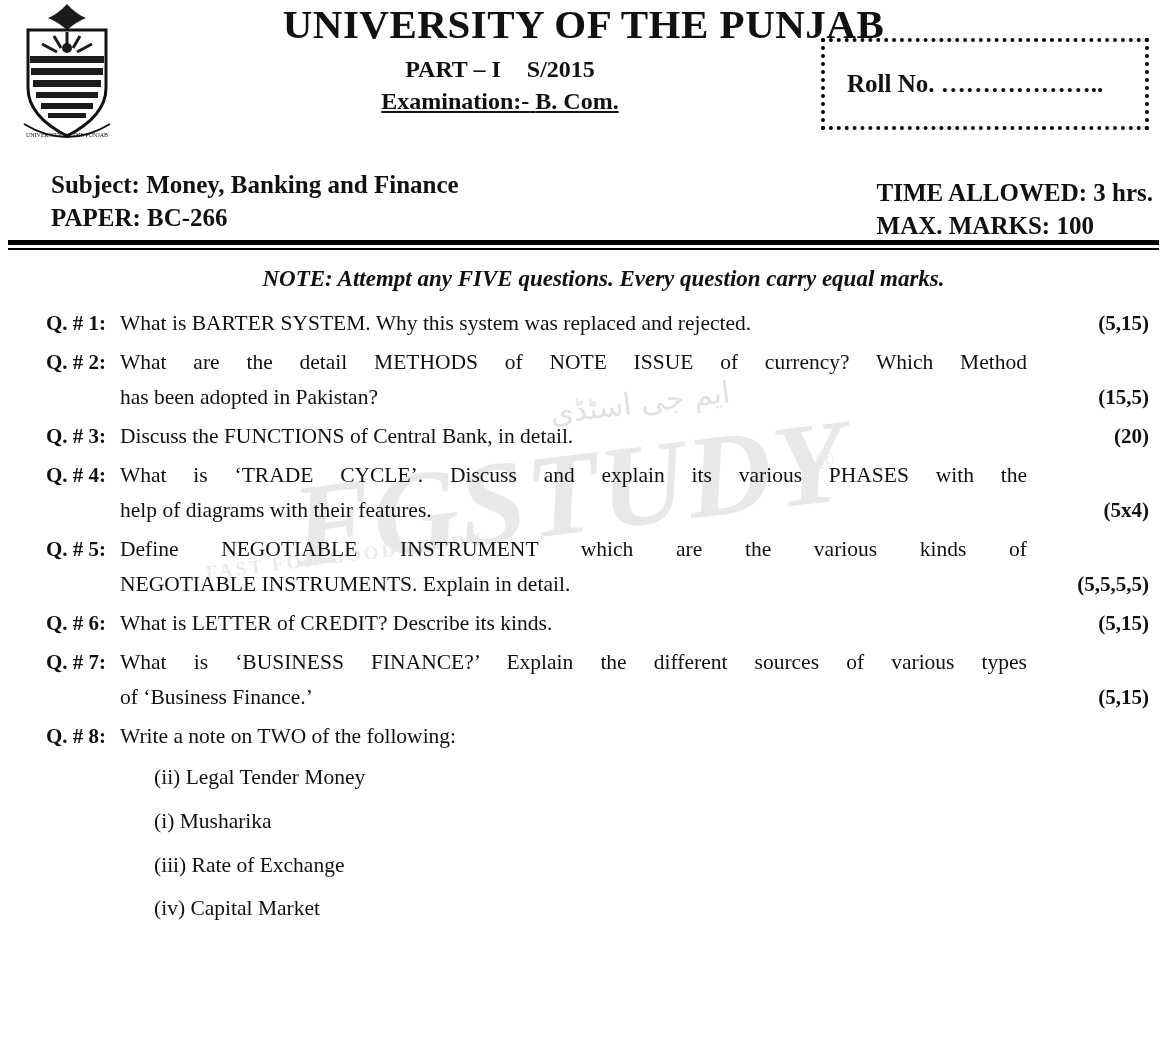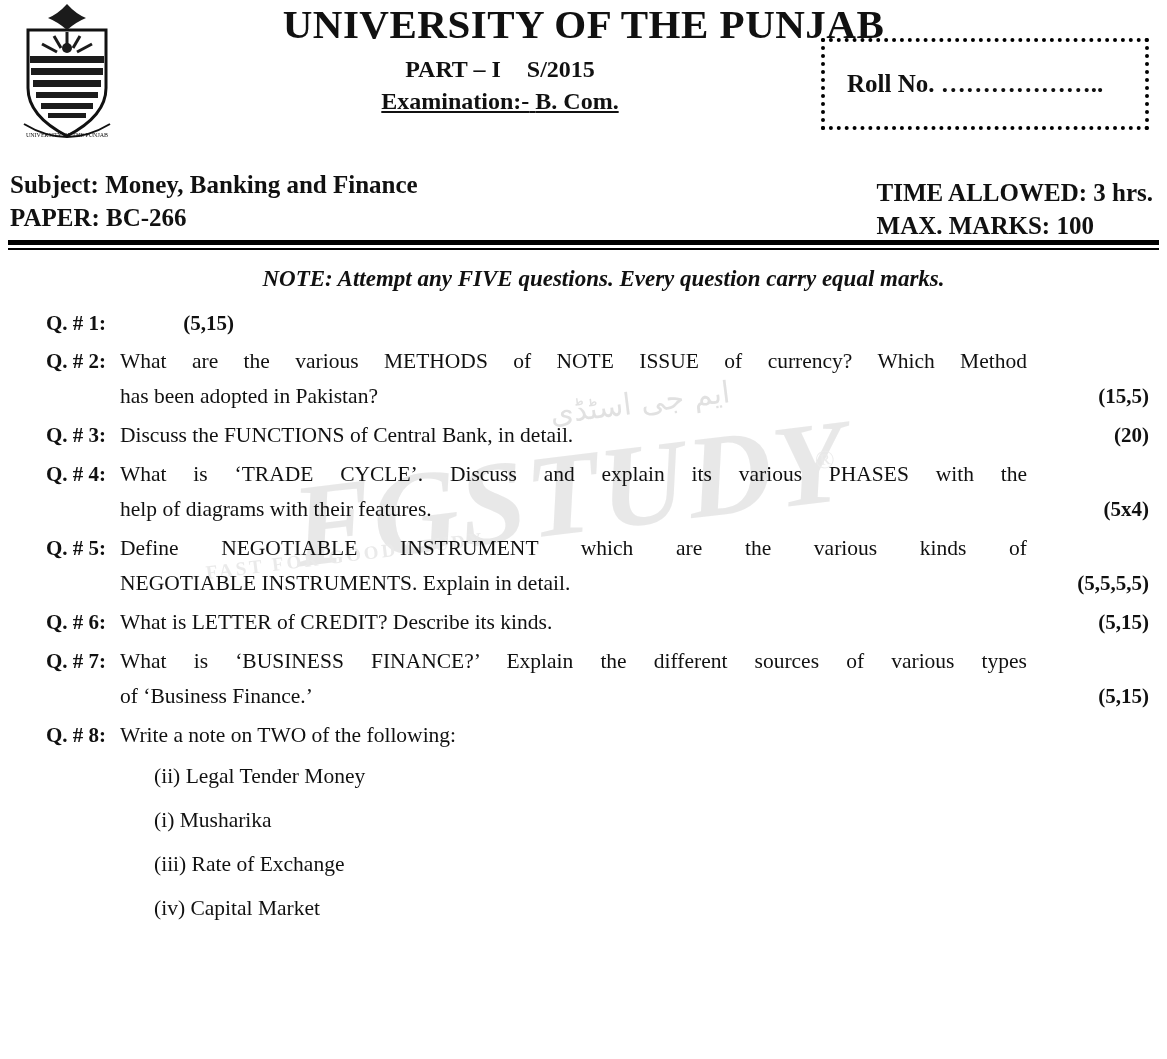--- a/index.html
+++ b/index.html
@@ -126,20 +126,21 @@
     font-weight: bold;
     padding-left: 22px;
     white-space: nowrap;
   }
 
   
   .subject-block {
     position: relative;
     height: 66px;
     margin-top: 16px;
+    margin-left: 41px;
   }
   .sb-left {
     position: absolute;
     left: 10px; top: 0;
     font-size: 25px;
     font-weight: bold;
     line-height: 1.32;
   }
   .sb-right {
     position: absolute;
@@ -295,27 +296,30 @@
 
   <div class="rule-thick"></div>
   <div class="rule-thin"></div>
 
   <div class="note">NOTE: Attempt any FIVE questions. Every question carry equal marks.</div>
 
   <div class="qlist">
 
     <div class="qrow">
       <div class="qlabel">Q. # 1:</div>
+      <div class="qbody">
+        <div class="qline">What is BARTER SYSTEM. Why this system was replaced and rejected.</div>
+      </div>
       <div class="qmarks">(5,15)</div>
     </div>
 
     <div class="qrow">
       <div class="qlabel">Q. # 2:</div>
       <div class="qbody">
-        <div class="qline just">What are the various METHODS of NOTE ISSUE of currency? Which Method</div>
+        <div class="qline just">What are the detail METHODS of NOTE ISSUE of currency? Which Method</div>
         <div class="qline">has been adopted in Pakistan?</div>
       </div>
       <div class="qmarks second-line">(15,5)</div>
     </div>
 
     <div class="qrow">
       <div class="qlabel">Q. # 3:</div>
       <div class="qbody">
         <div class="qline">Discuss the FUNCTIONS of Central Bank, in detail.</div>
       </div>

